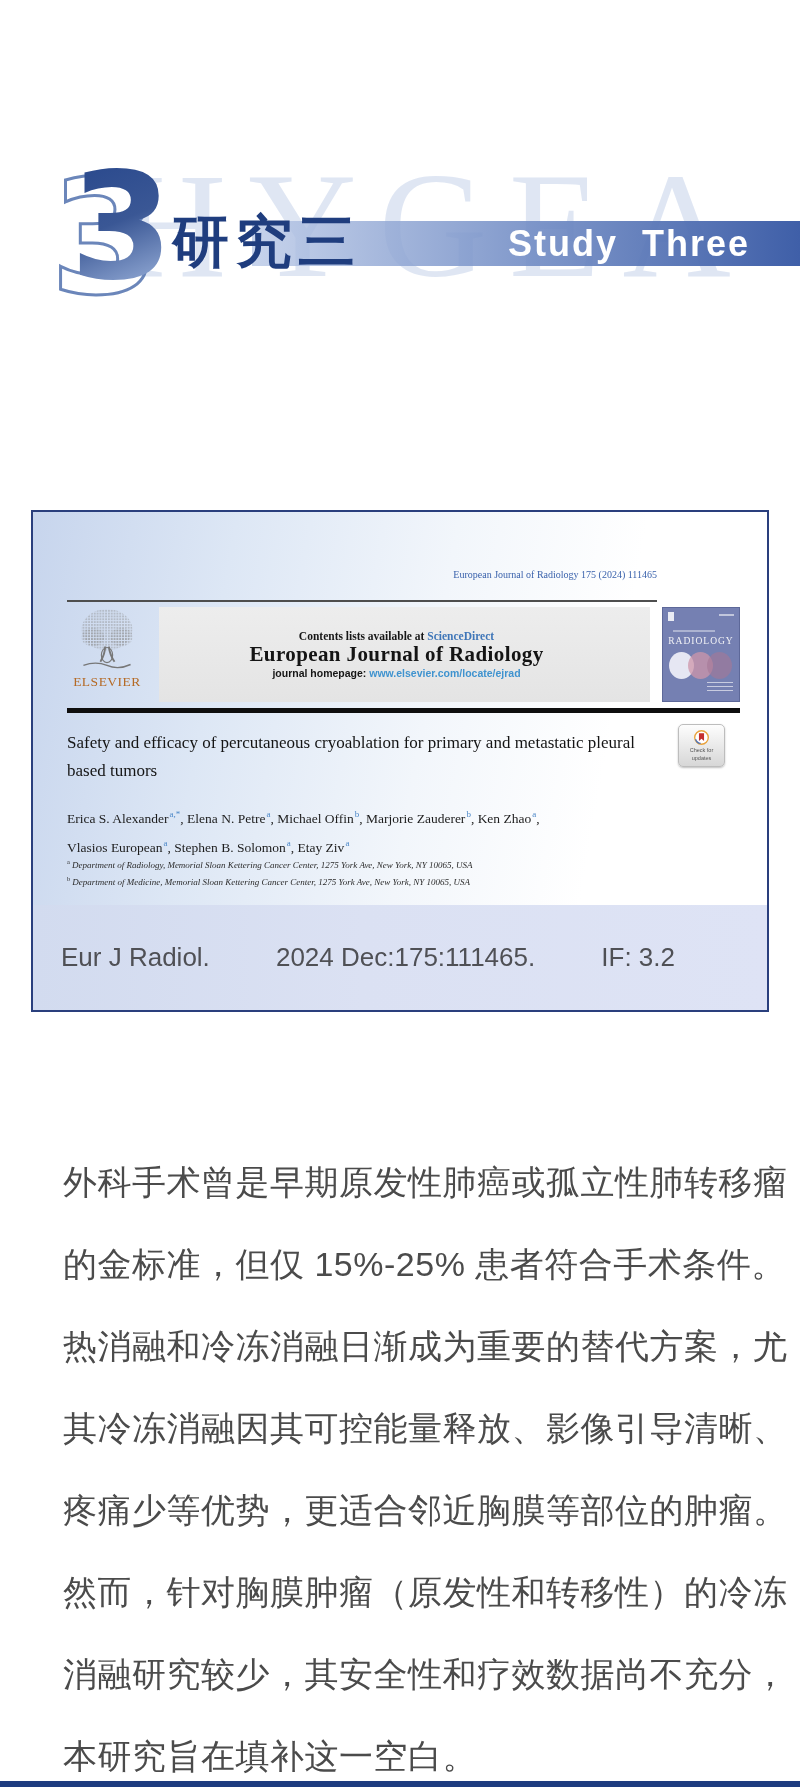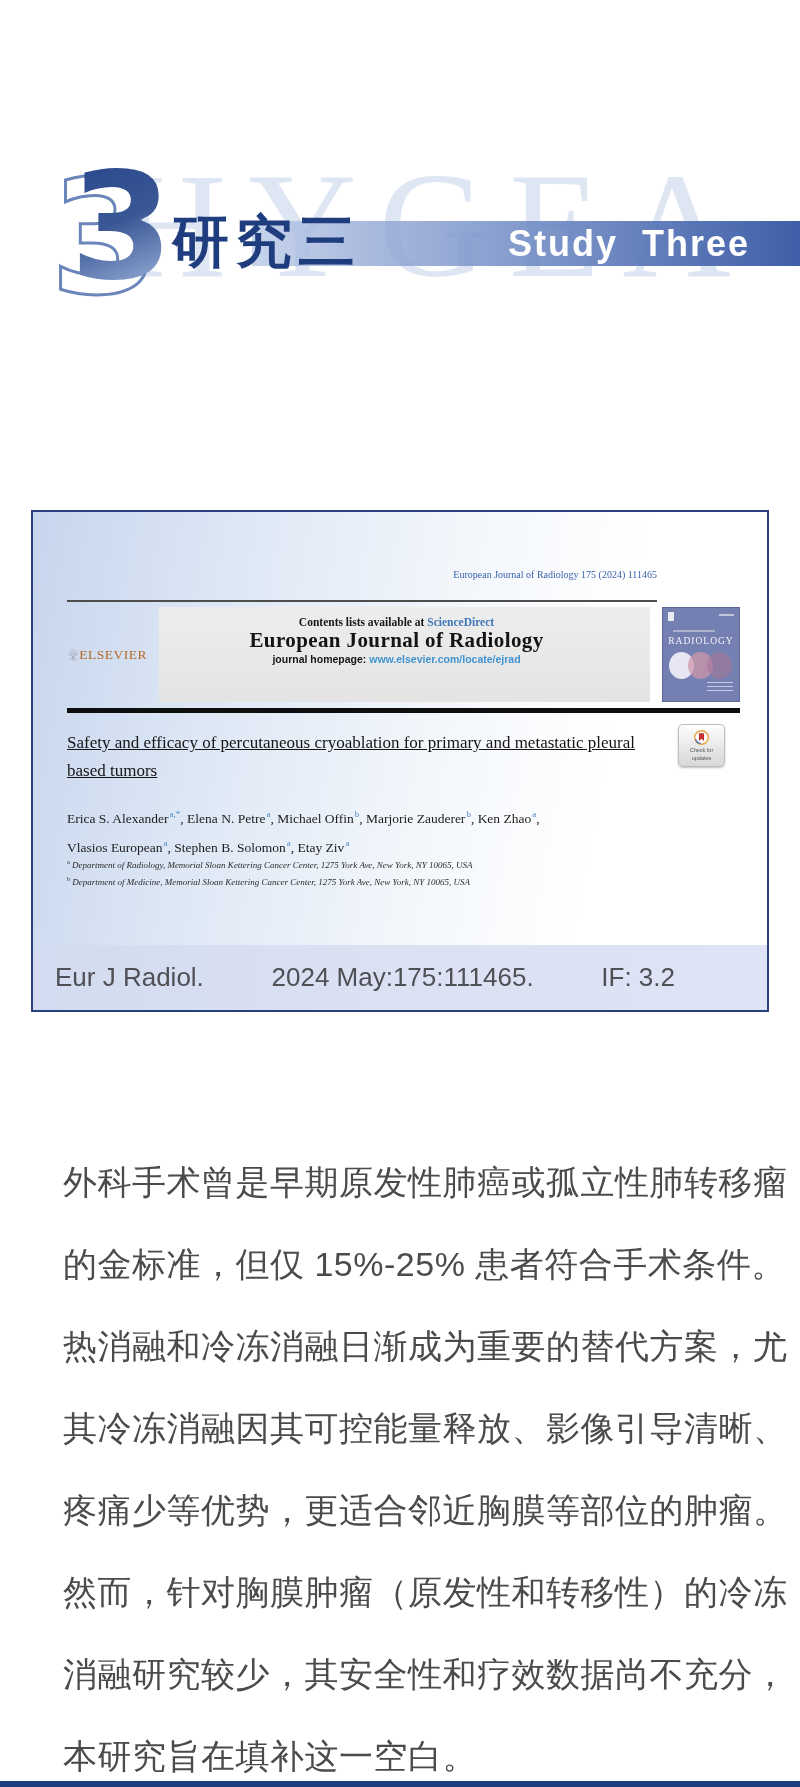--- a/index.html
+++ b/index.html
@@ -43,28 +43,28 @@
   }
   .jpage{ position:absolute; left:0; top:0; right:0; bottom:88px; }
 
   .jref{
     position:absolute; top:57px; left:34px; width:590px; text-align:right;
     font-family:Liberation Serif, serif; font-size:10px; color:#3a62ac;
   }
   .thin-rule{ position:absolute; top:88px; left:34px; width:590px; height:2px; background:#4e4e4e; }
 
   .masthead{ position:absolute; top:95px; left:34px; right:27px; height:95px; display:flex; }
-  .logo-col{ width:80px; display:flex; flex-direction:row; align-items:center; }
+  .logo-col{ width:80px; display:flex; flex-direction:column; align-items:center; }
   .elsevier-word{
     font-family:"Liberation Serif",serif; font-size:13.5px; letter-spacing:0.5px;
     color:#b56a25; margin-top:1px;
   }
   .mast-center{
     flex:1; margin:0 12px; background:linear-gradient(#ededed,#e4e4e4);
-    display:flex; flex-direction:column; align-items:center; justify-content:flex-start;
+    display:flex; flex-direction:column; align-items:center; justify-content:center;
     padding:9px 20px 10px 4px;
   }
   .contents-line{ font-family:"Liberation Serif",serif; font-size:11.5px; font-weight:600; color:#161616; }
   .contents-line .lnk{ color:#3f76b8; text-decoration:none; }
   .jname{ font-family:"Liberation Serif",serif; font-size:21px; font-weight:600; color:#141414; letter-spacing:0.4px; }
   .homepage-line{ font-size:10.5px; font-weight:700; color:#161616; }
   .homepage-line .lnk{ color:#3f93cf; font-weight:700; text-decoration:none;margin-top:16px; }
 
   .cover-col{ width:78px; position:relative; }
   .cover{
@@ -83,21 +83,21 @@
   .cc2{ background:rgba(205,150,170,0.75); margin-left:-6px; }
   .cc3{ background:rgba(165,120,150,0.6); margin-left:-6px; }
   .cover-lines{ position:absolute; right:6px; bottom:10px; }
   .cover-lines i{ display:block; width:26px; height:1.5px; background:rgba(255,255,255,0.6); margin-top:2.5px; }
 
   .thick-rule{ position:absolute; top:196px; left:34px; right:27px; height:5px; background:#0e0e0e; }
 
   .article-title{
     position:absolute; top:217px; left:34px; width:582px;
     font-family:"Liberation Serif",serif; font-size:17px; font-weight:400;
-    color:#151515; line-height:1.62;text-decoration:underline;
+    color:#151515; line-height:1.62;
   }
   .check-badge{
     position:absolute; top:212px; right:42px; width:47px; height:43px;
     background:linear-gradient(#fdfdfd,#d7d7d7); border:1px solid #bdbdbd; border-radius:5px;
     box-shadow:0 1px 2px rgba(0,0,0,0.25);
     display:flex; flex-direction:column; align-items:center; justify-content:center; gap:1px;
     cursor:pointer;
   }
   .check-badge-label{ font-size:5.5px; color:#555; text-align:center; line-height:1.3; width:34px; }
 
@@ -106,24 +106,24 @@
     font-family:"Liberation Serif",serif; font-size:13.5px; color:#1c1c1c; line-height:24px;
   }
   .authors sup{ font-size:9px; color:#4d88c8; margin-left:1px; }
   .affils{
     position:absolute; top:343px; left:34px; width:620px;
     font-family:"Liberation Serif",serif; font-style:italic; font-size:9px; color:#2b2b2b; line-height:13px;
   }
   .affils sup{ font-size:6.5px; color:#333; font-style:normal; margin-right:2px; }
 
   .citation-bar{
-    position:absolute; left:0; right:0; bottom:0; height:65px;
+    position:absolute; left:0; right:0; bottom:0; height:105px;
     background:linear-gradient(90deg,#d2dbef 0%,#dbe1f3 45%,#dee3f5 100%);
     display:grid; grid-template-columns:auto 1fr auto; align-items:center;
-    padding-left:22px; font-size:26px; color:#4f5055;
+    padding-left:28px; font-size:26px; color:#4f5055;
   }
   .citation-bar .mid{ text-align:center; }
   .citation-bar .rgt{ margin-right:92px; }
 
   
   .summary{
     position:absolute; left:47px; top:1141px; width:710px;
     font-size:34px; color:#4b4b4b; letter-spacing:0.5px;
     font-family:"Liberation Sans","DejaVu Sans",sans-serif;
   }
@@ -227,21 +227,21 @@
           <div><span>Vlasios European</span><sup>a</sup>, <span>Stephen B. Solomon</span><sup>a</sup>, <span>Etay Ziv</span><sup>a</sup></div>
         </div>
       <div class="affils">
           <div><sup>a</sup>Department of Radiology, Memorial Sloan Kettering Cancer Center, 1275 York Ave, New York, NY 10065, USA</div>
           <div><sup>b</sup>Department of Medicine, Memorial Sloan Kettering Cancer Center, 1275 York Ave, New York, NY 10065, USA</div>
         </div>
     </div>
 
     <div class="citation-bar">
       <span class="lft">Eur J Radiol.</span>
-      <span class="mid">2024 May:175:111465.</span>
+      <span class="mid">2024 Dec:175:111465.</span>
       <span class="rgt">IF: 3.2</span>
     </div>
   </section>
 
   <section class="summary">
       <div>外科手术曾是早期原发性肺癌或孤立性肺转移瘤</div>
       <div>的金标准，但仅 15%-25% 患者符合手术条件。</div>
       <div>热消融和冷冻消融日渐成为重要的替代方案，尤</div>
       <div>其冷冻消融因其可控能量释放、影像引导清晰、</div>
       <div>疼痛少等优势，更适合邻近胸膜等部位的肿瘤。</div>

